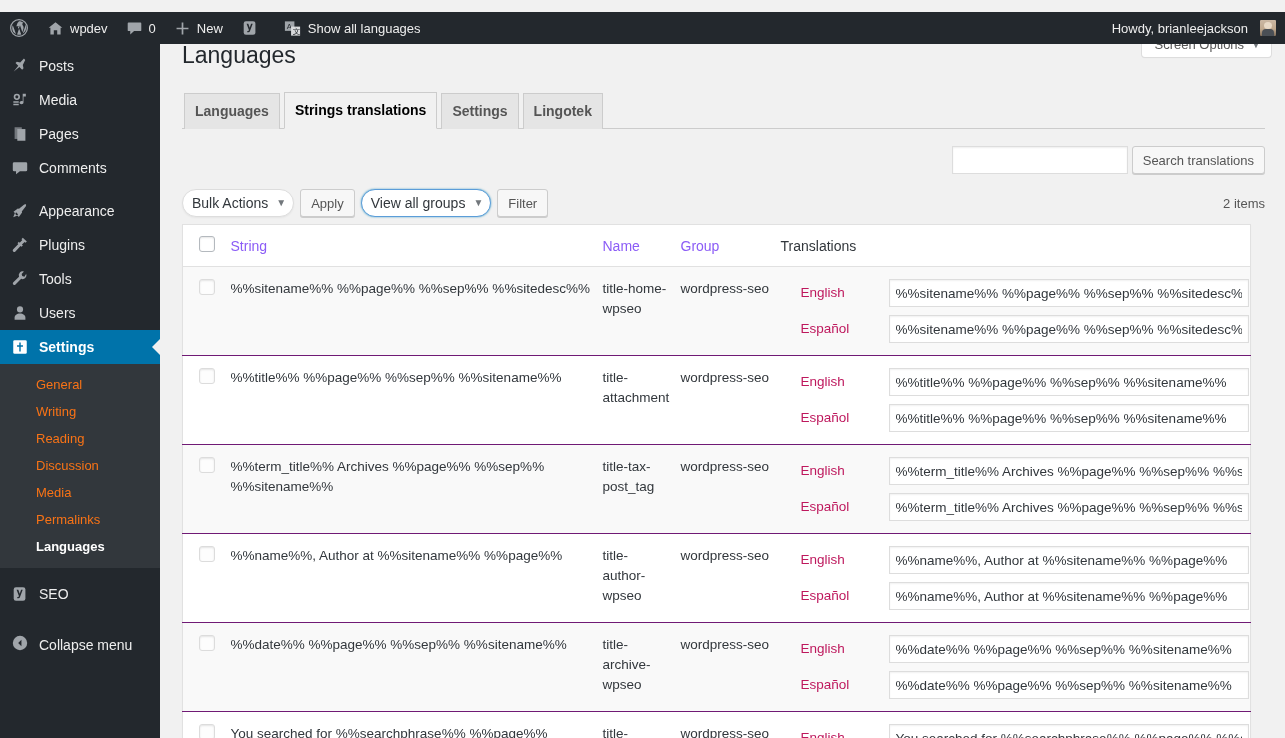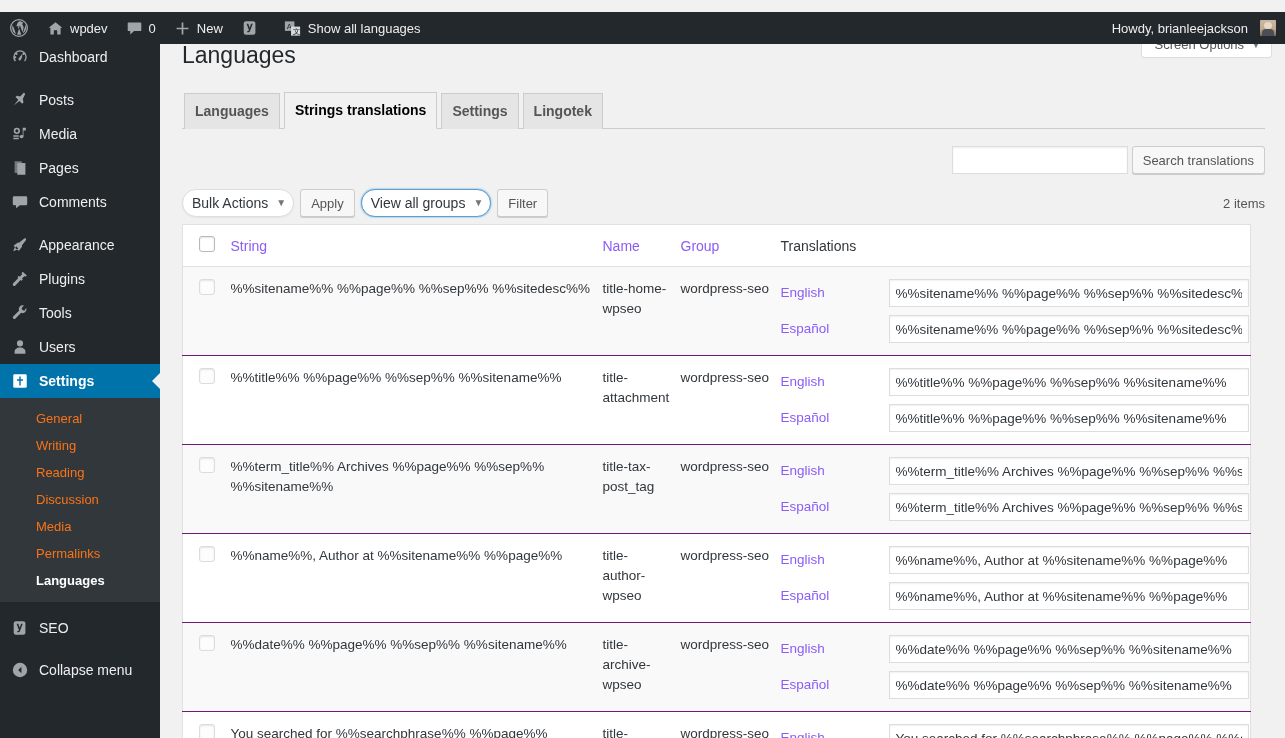--- a/index.html
+++ b/index.html
@@ -76,21 +76,21 @@
     border-bottom: 8px solid transparent;
     border-right: 8px solid #f1f1f1;
   }
   .menu-sep { height: 9px; }
   .submenu { background: #32373c; padding: 7px 0 8px; }
   .submenu-item {
     display: block; padding: 6px 0 6px 36px;
     color: #f97316; font-size: 13px; cursor: pointer;
   }
   .submenu-item.current { color: #fff; font-weight: 600; }
-  .collapse-row { margin-top: 8px; }
+  .collapse-row { margin-top: 8px; align-items: flex-end; }
 
   
   #wpbody {
     position: absolute; top: 32px; left: 160px;
     width: 1125px; height: 706px;
     background: #f1f1f1;
     overflow: hidden;
   }
   #screen-options {
     position: absolute; top: 0; right: 13px;
@@ -222,21 +222,21 @@
   }
   td.col-string { padding-left: 6px; color: #444; }
   td.col-name, td.col-group { color: #32373c; }
   td.col-trans { padding: 9px 0 9px 0; }
 
   .trans-grid {
     display: grid;
     grid-template-columns: 108px 1fr;
     row-gap: 8px; align-items: center;
   }
-  .lang-label { font-size: 13.5px; color: #8b5cf6; }
+  .lang-label { font-size: 13.5px; color: #be185d; margin-left: 20px; }
   .trans-input {
     width: 360px; height: 28px;
     border: 1px solid #ddd; background: #fff;
     box-shadow: inset 0 1px 2px rgba(0,0,0,.06);
     border-radius: 0; padding: 0 6px;
     font-size: 13.5px; font-family: inherit; color: #32373c;
     outline: none;
   }
   .trans-input::placeholder { color: #32373c; }
 </style>
@@ -300,28 +300,20 @@
       <span>Howdy, brianleejackson</span>
       <span class="avatar"></span>
     </div>
   </div>
 </div>
 
 <div id="adminmenu">
 
   <div style="height:8px"></div>
 
-  <div class="menu-top">
-    <span class="mi">
-      <svg width="18" height="18" viewBox="0 0 20 20" fill="currentColor">
-          <path d="M10 2.5a7.5 7.5 0 00-7.5 7.5c0 1.9.7 3.6 1.9 4.9l1.1-1.1A5.9 5.9 0 014 10a6 6 0 1112 0c0 1.5-.6 2.9-1.5 3.8l1.1 1.1A7.46 7.46 0 0017.5 10 7.5 7.5 0 0010 2.5zm-3.8 3a1.1 1.1 0 100 2.2 1.1 1.1 0 000-2.2zm7.6 0a1.1 1.1 0 100 2.2 1.1 1.1 0 000-2.2zm-9 3.6a1.1 1.1 0 100 2.2 1.1 1.1 0 000-2.2zm7.6-2.3L8.9 11a1.5 1.5 0 102.1 2.1l1.4-3.3z"></path>
-        </svg>
-    </span>
-    <span>Dashboard</span>
-  </div>
 
   <div class="menu-sep"></div>
 
   <div class="menu-top">
     <span class="mi">
       <svg width="18" height="18" viewBox="0 0 20 20" fill="currentColor">
           <path d="M15.8 3.2l-1.4-1.4-4.2 4.2-3.7-.8L5 6.7l3.1 3.1-5 6.2 6.2-5 3.1 3.1 1.5-1.5-.8-3.7z"></path>
         </svg>
     </span>
     <span>Posts</span>

